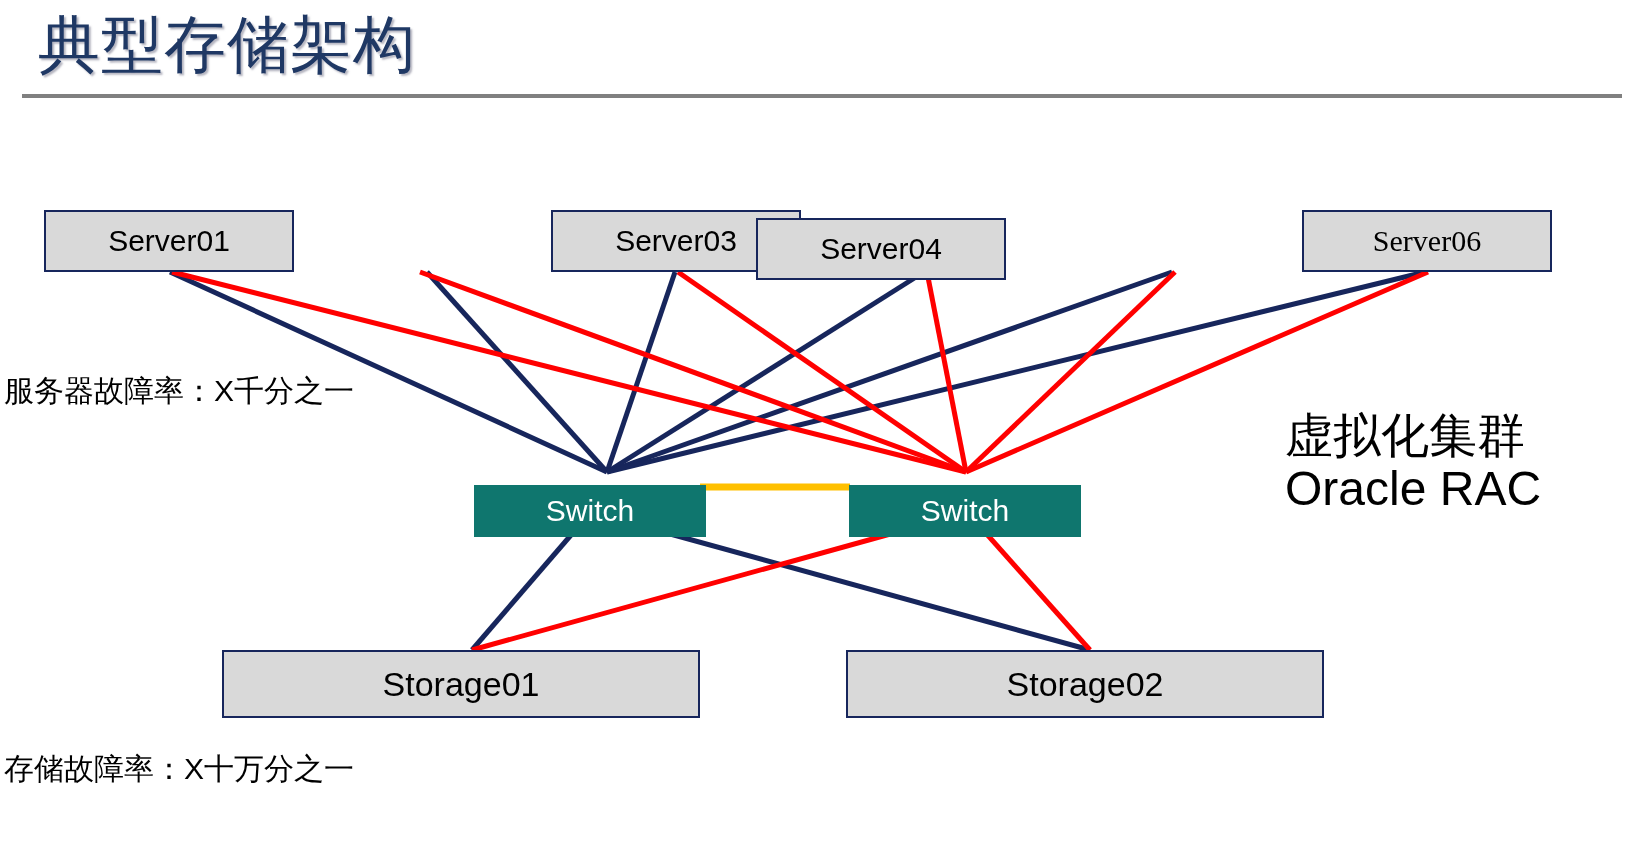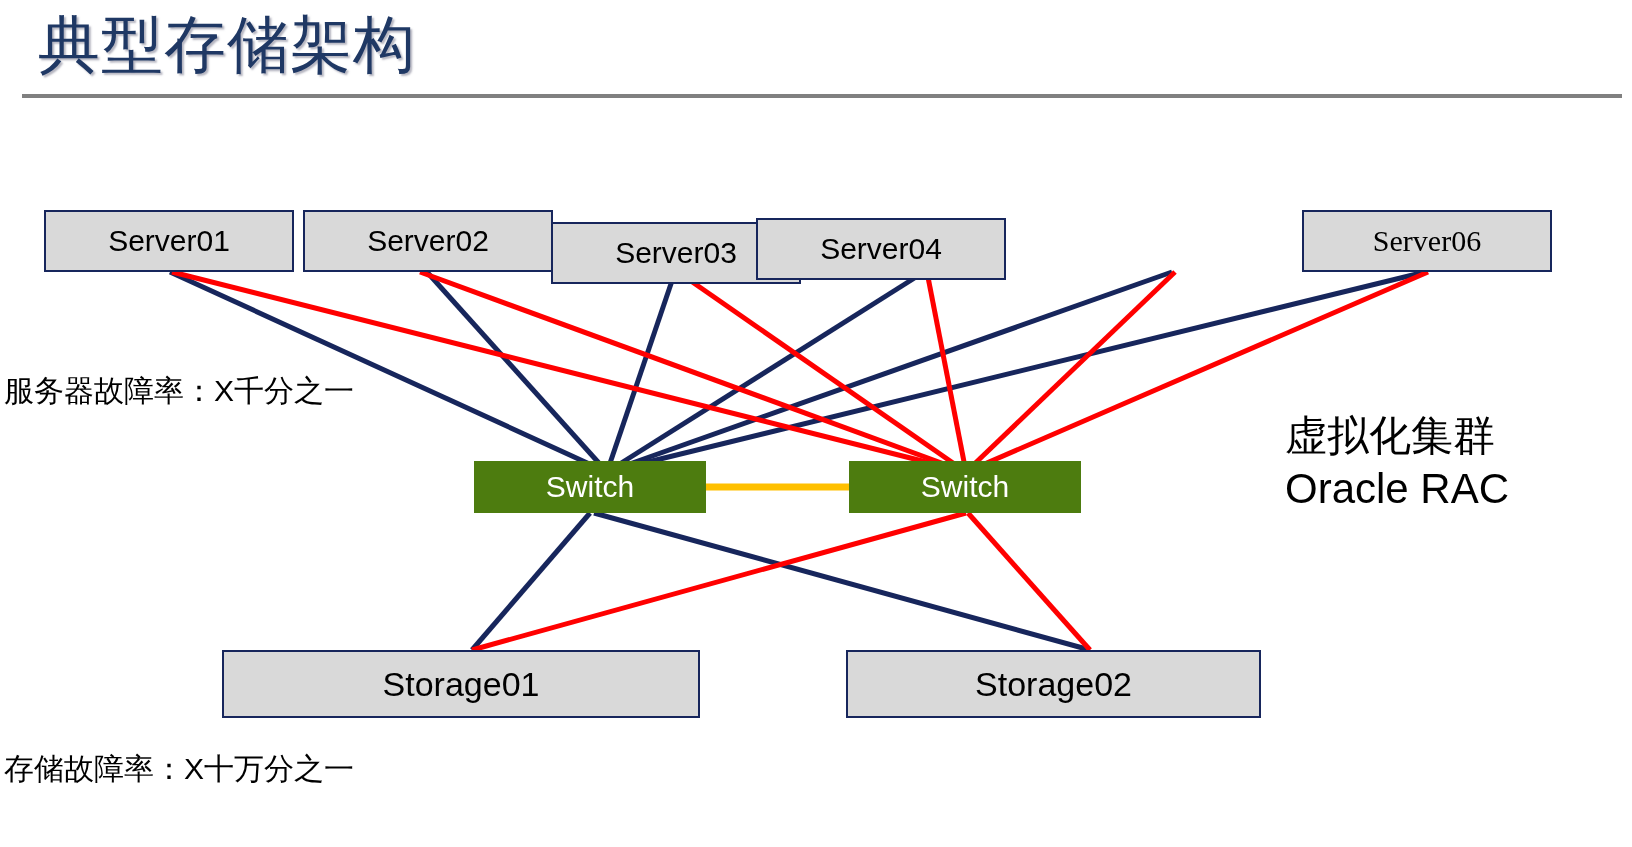--- a/index.html
+++ b/index.html
@@ -70,41 +70,41 @@
   }
   .storage {
     background: #D9D9D9;
     border: 2px solid #17265C;
     color: #000000;
     font-size: 34px;
     height: 68px;
     top: 650px;
   }
   .switch {
-    background: #4d7c0f;
+    background: #0f766e;
     border: none;
     color: #FFFFFF;
     font-size: 30px;
     width: 232px;
     height: 52px;
-    top: 461px;
+    top: 485px;
   }
 
   
   .note {
     position: absolute;
     color: #000000;
     font-size: 30px;
     white-space: nowrap;
   }
   #right-block {
     position: absolute;
     left: 1285px;
     top: 409px;
-    font-size: 42px;
+    font-size: 48px;
     line-height: 53px;
     color: #000000;
     white-space: nowrap;
   }
 </style>
 </head>
 <body>
 
 <div id="slide">
 
@@ -127,44 +127,41 @@
       <line x1="590" y1="513" x2="472" y2="650" stroke="#17265C" stroke-width="5"></line>
       <line x1="594" y1="513" x2="1090" y2="650" stroke="#17265C" stroke-width="5"></line>
       <line x1="966" y1="513" x2="472" y2="650" stroke="#FF0000" stroke-width="5"></line>
       <line x1="968" y1="513" x2="1090" y2="650" stroke="#FF0000" stroke-width="5"></line>
       <line x1="700" y1="487" x2="850" y2="487" stroke="#FFC000" stroke-width="7"></line>
     </svg>
 
   <div class="node server" style="left: 44px;">
     <span>Server01</span>
   </div>
-  <div class="node server" style="left: 303px;">
-    <span>Server02</span>
-  </div>
-  <div class="node server" style="left: 551px; margin-top: 12px;">
+  <div class="node server" style="left: 551px;">
     <span>Server03</span>
   </div>
   <div class="node server" style="left: 756px; margin-top: 8px;">
     <span>Server04</span>
   </div>
   <div class="node server" style="left: 1302px; font-family: Liberation Serif, serif;">
     <span>Server06</span>
   </div>
 
   <div class="node switch" style="left: 474px;">
     <span>Switch</span>
   </div>
   <div class="node switch" style="left: 849px;">
     <span>Switch</span>
   </div>
 
   <div class="node storage" style="left: 222px; width: 478px;">
     <span>Storage01</span>
   </div>
-  <div class="node storage" style="left: 846px; width: 415px;">
+  <div class="node storage" style="left: 846px; width: 478px;">
     <span>Storage02</span>
   </div>
 
   <div class="note" style="left:4px; top:371px;">服务器故障率：X千分之一</div>
   <div class="note" style="left:4px; top:749px;">存储故障率：X十万分之一</div>
 
   <div id="right-block">
     <div>虚拟化集群</div>
     <div>Oracle RAC</div>
   </div>

